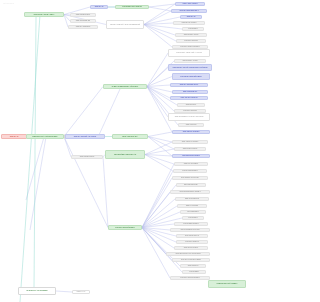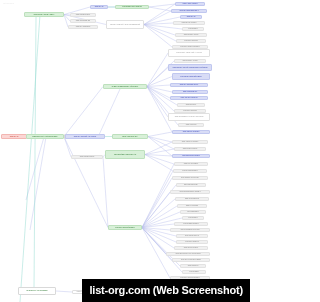--- a/index.html
+++ b/index.html
@@ -194,14 +194,13 @@
       <div class="node n-gray" style="left: 176px; top: 234px; width: 32px; height: 4px;">ООО СТРОЙ ТЕХНО</div>
       <div class="node n-gray" style="left: 176px; top: 240px; width: 32px; height: 4px;">ООО ТЕХНОЛОГИЯ</div>
       <div class="node n-gray" style="left: 174px; top: 246px; width: 34px; height: 4px;">ООО ЦЕНТР ПРОЕКТ</div>
       <div class="node n-gray" style="left: 166px; top: 252px; width: 44px; height: 4px;">ООО МЕЖРЕГИОНАЛЬНЫЙ ИНВЕСТ</div>
       <div class="node n-gray" style="left: 172px; top: 258px; width: 38px; height: 4px;">ООО ТЕХНО СТРОЙ ИНВЕСТ</div>
       <div class="node n-gray" style="left: 180px; top: 264px; width: 26px; height: 4px;">ООО ПРОЕКТЫ</div>
       <div class="node n-gray" style="left: 182px; top: 270px; width: 24px; height: 4px;">ООО ИНВЕСТ</div>
       <div class="node n-gray" style="left: 170px; top: 276px; width: 40px; height: 4px;">ООО ТЕХНОСТРОЙ ПРОЕКТ</div>
     </div>
 
-  <div id="caption">list-org.com (Web Screenshot)</div>
 </div>
 
 </body></html>

